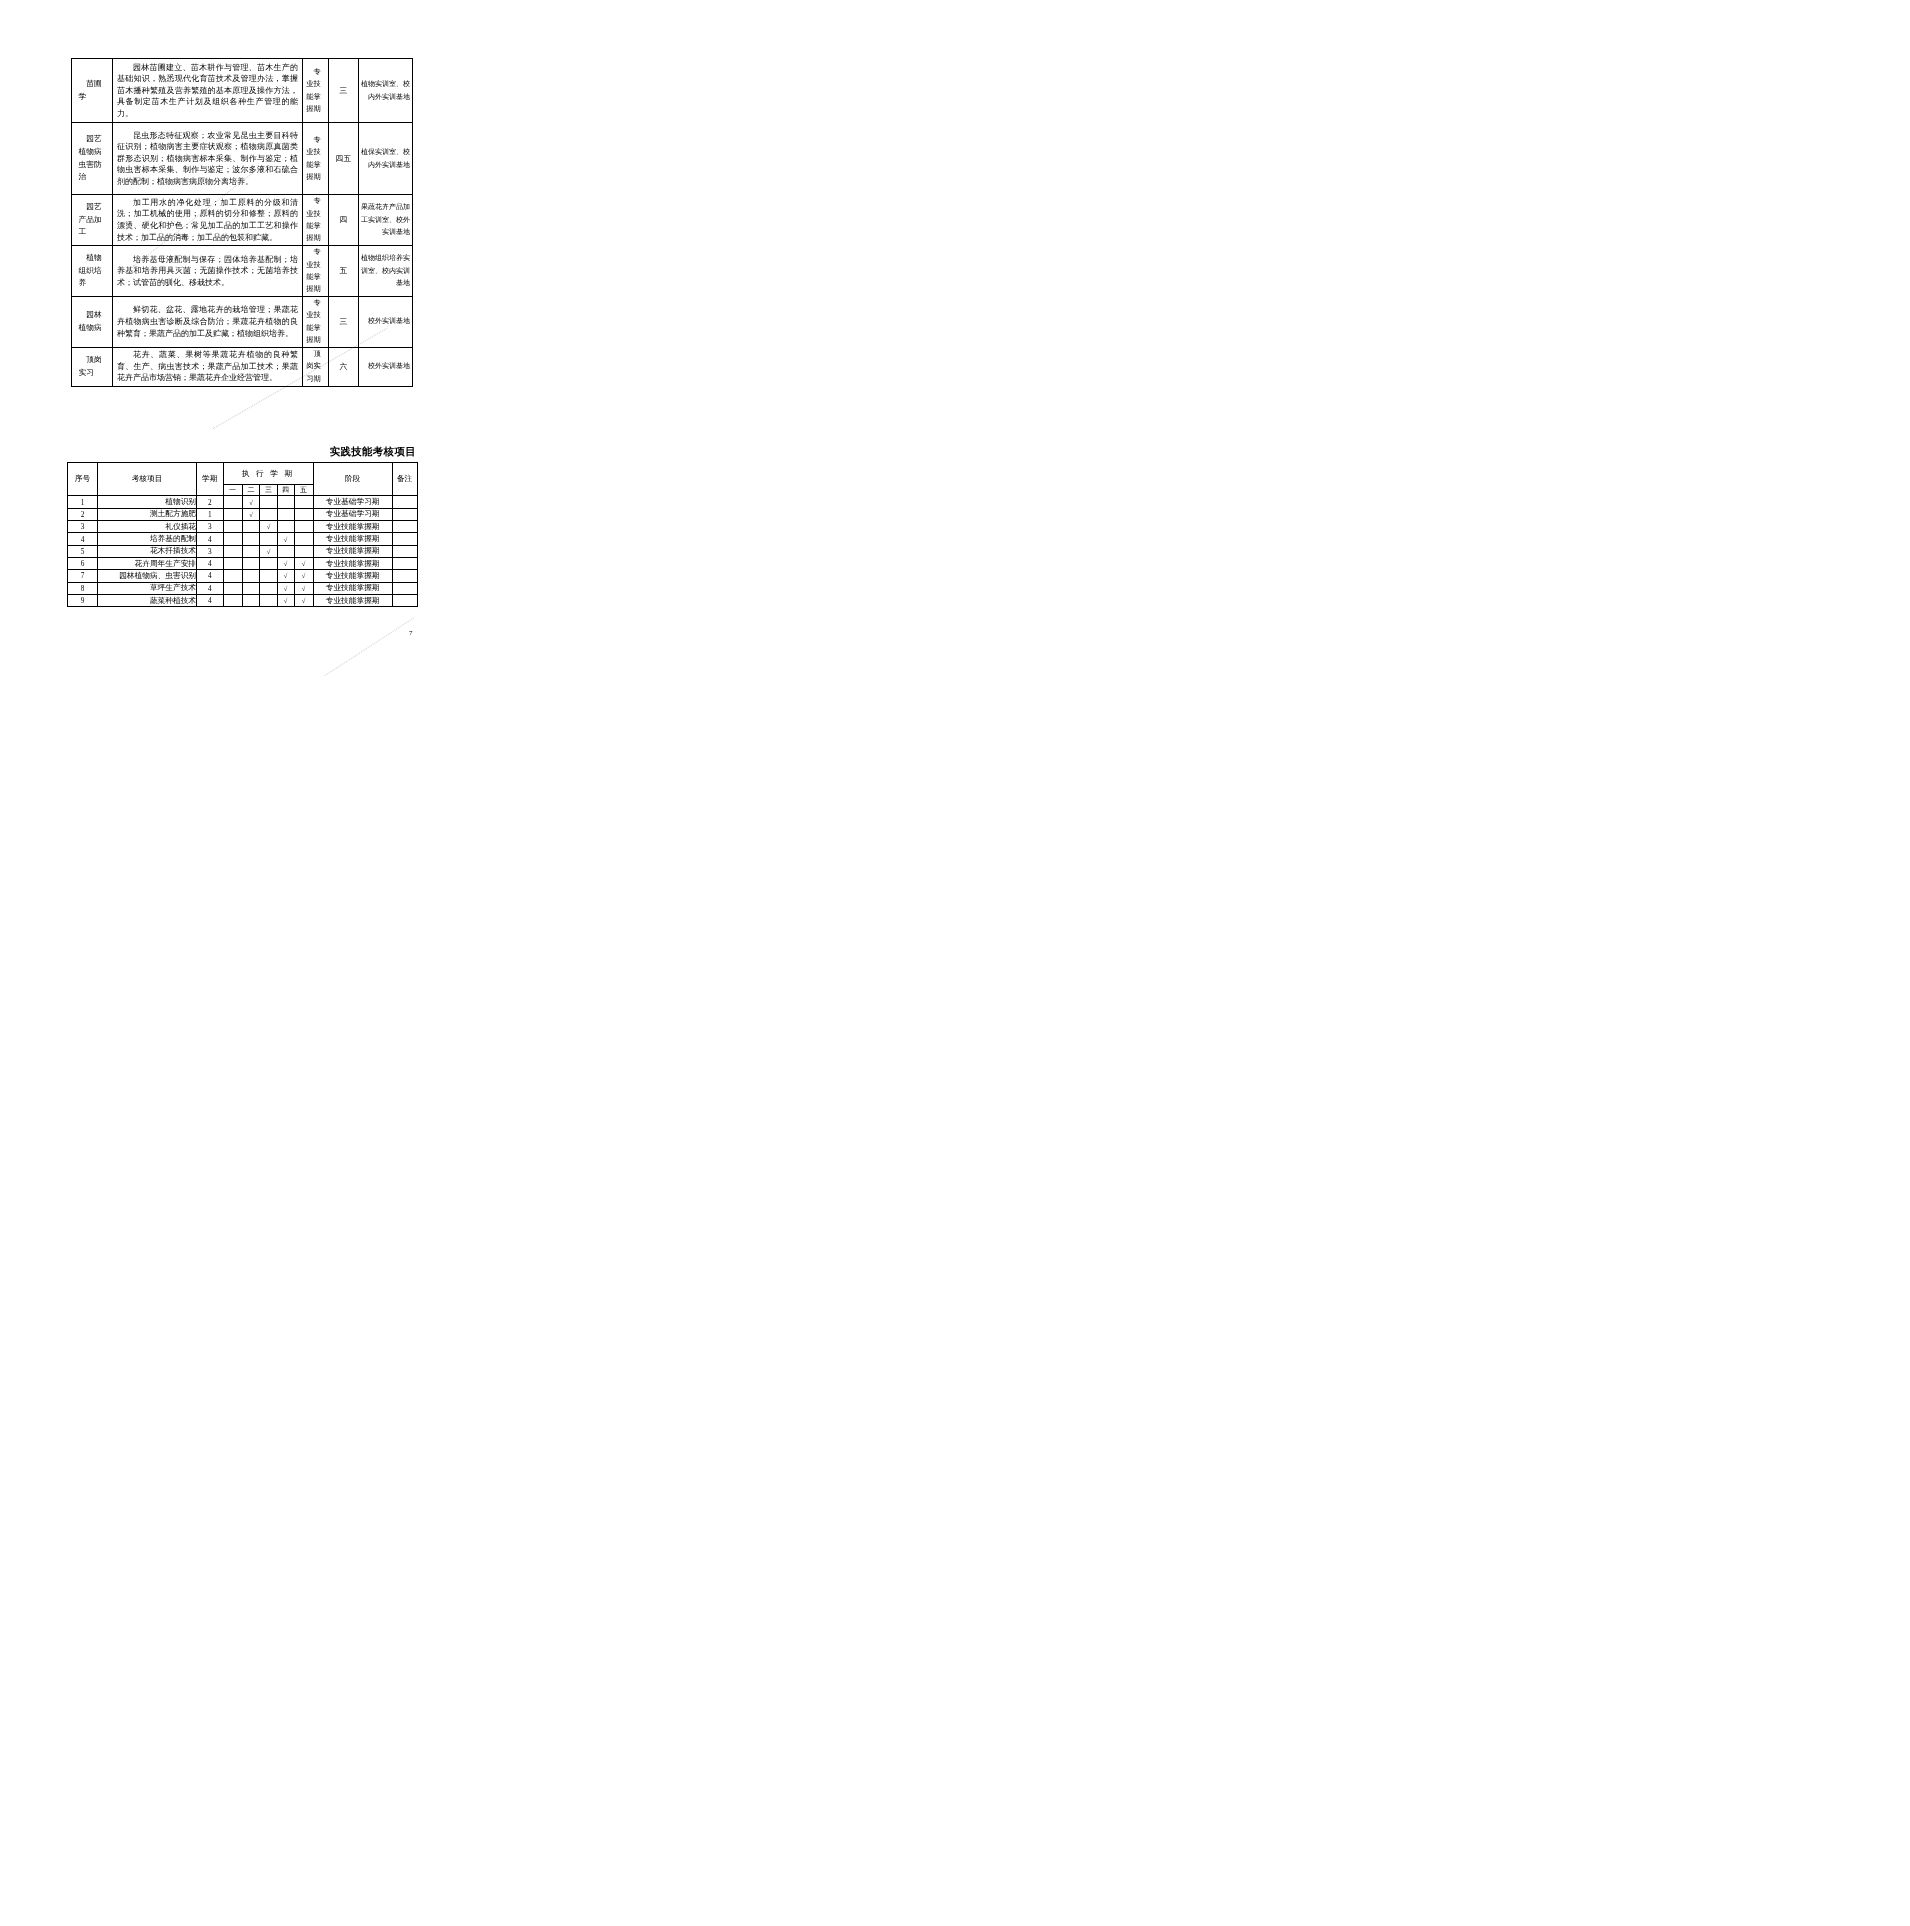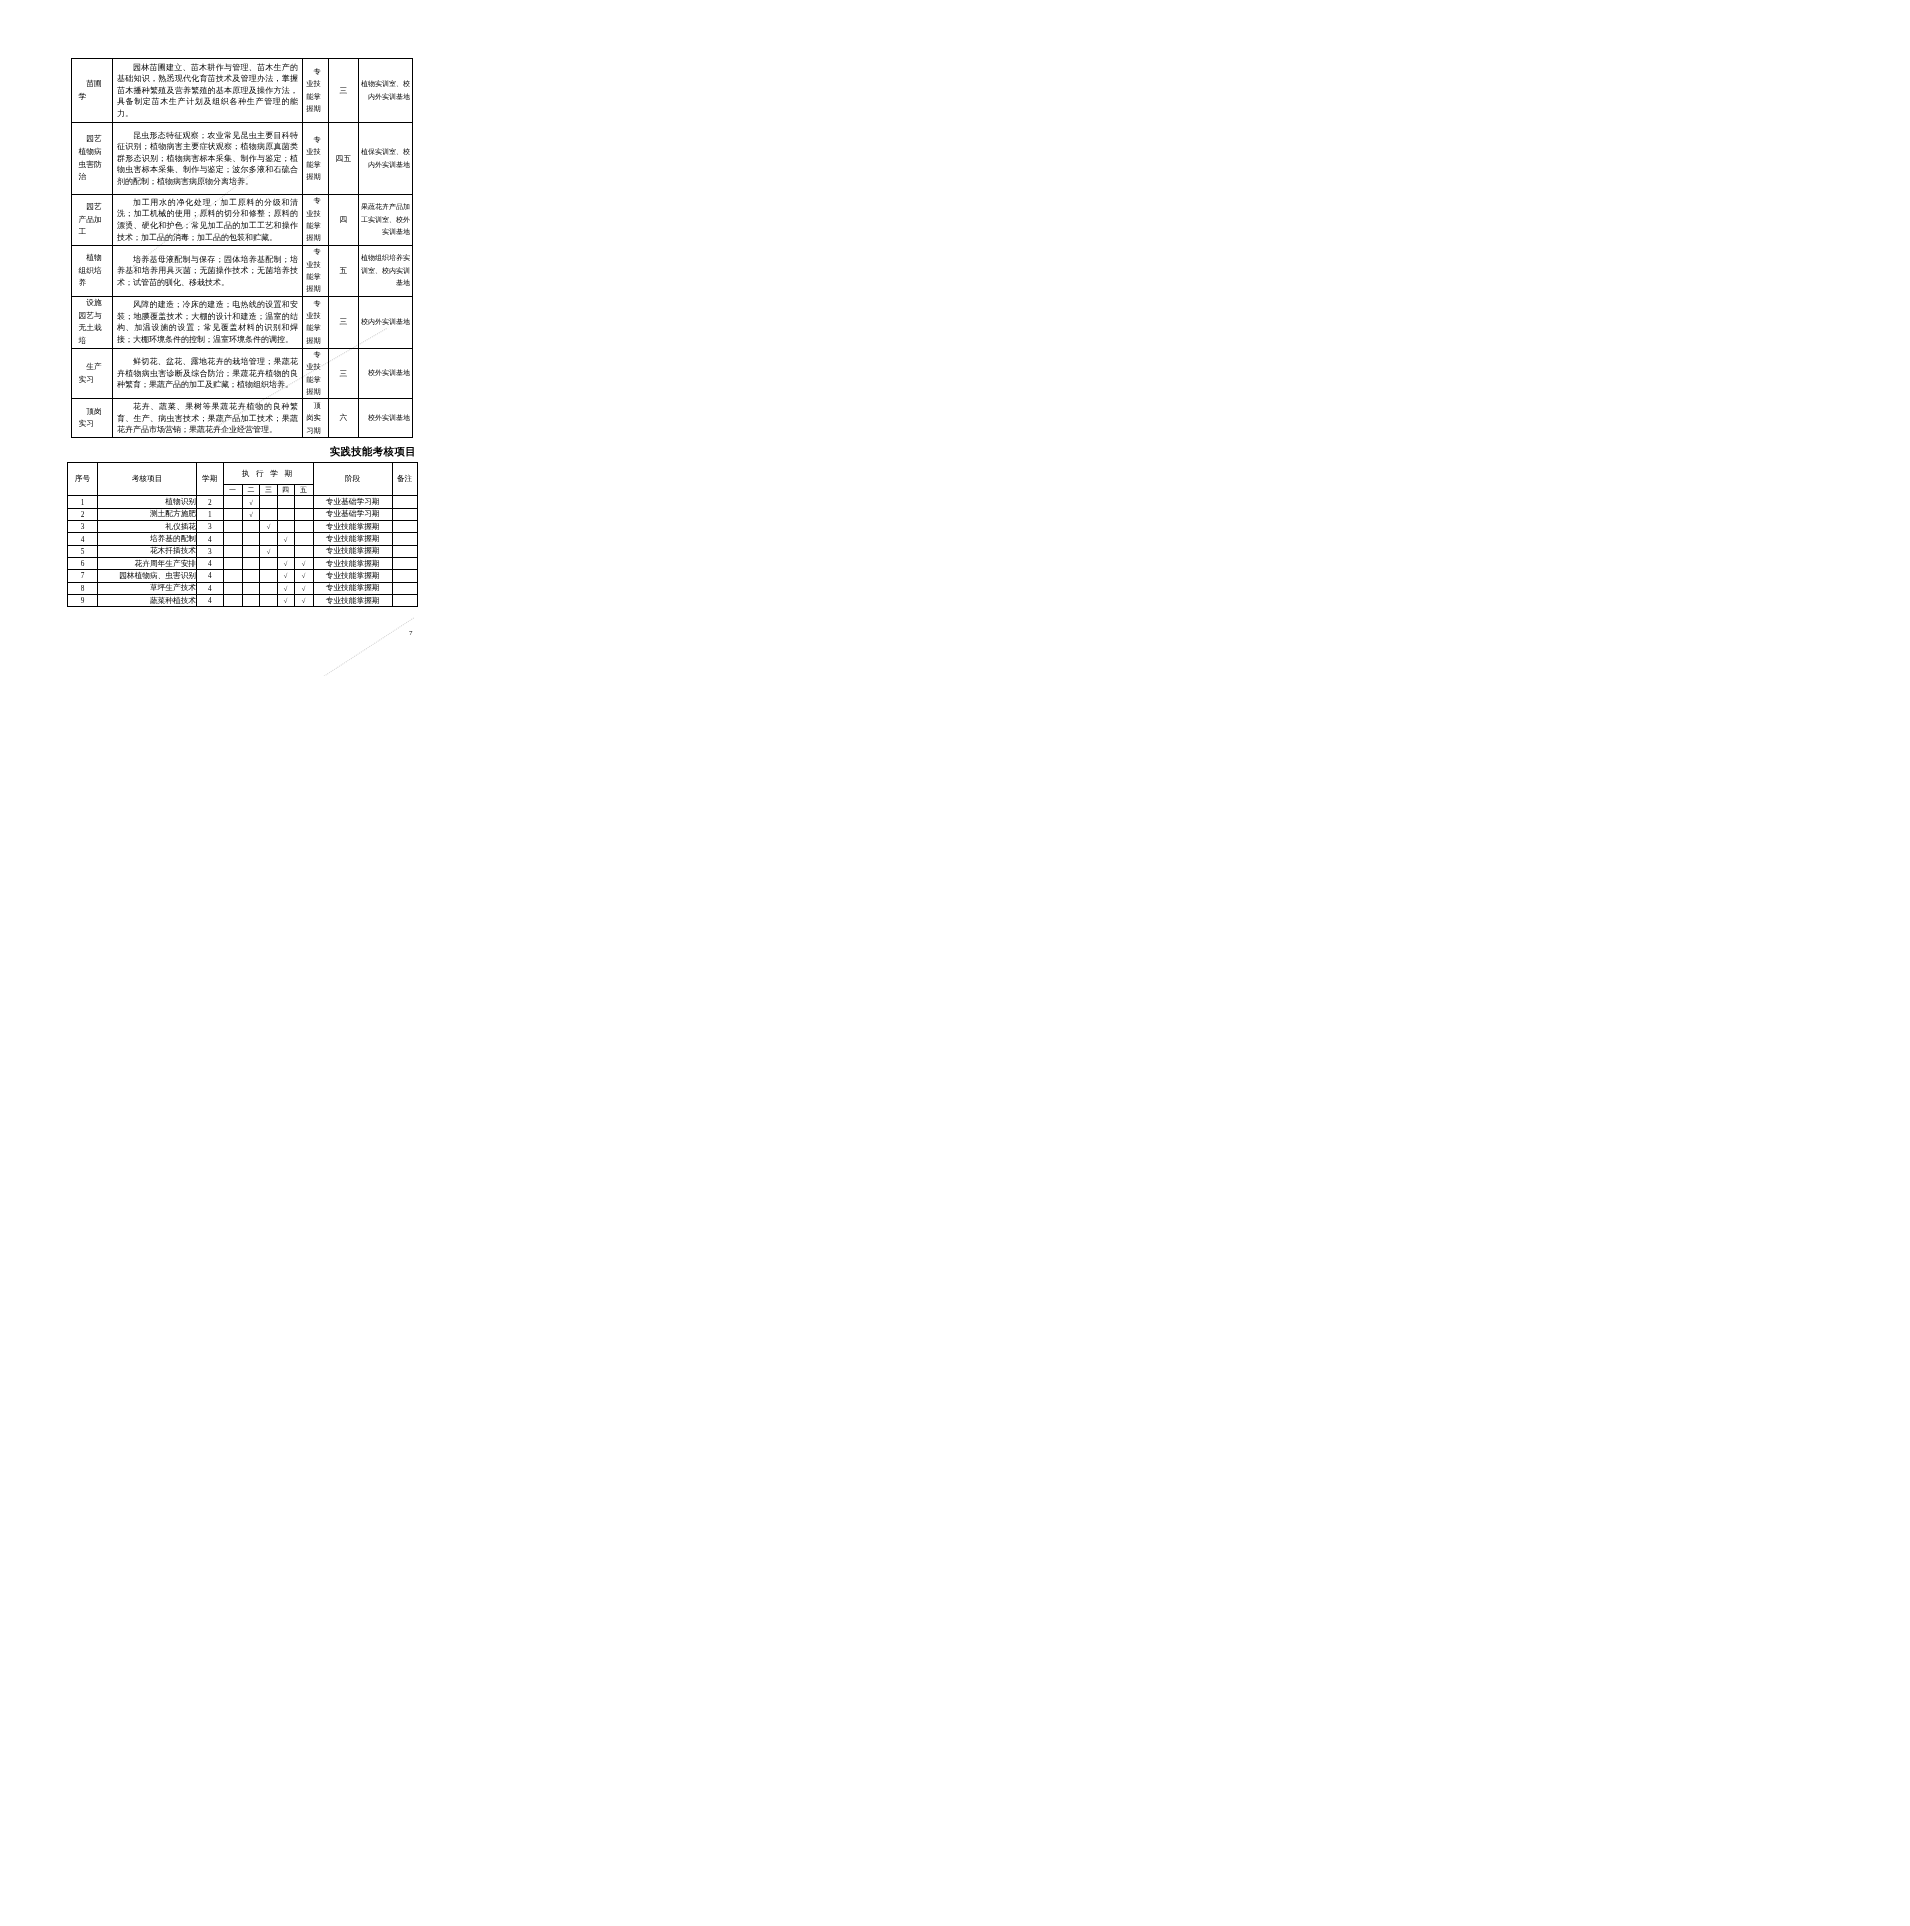--- a/index.html
+++ b/index.html
@@ -161,31 +161,22 @@
       </tr>
       <tr style="height:51px">
         <td class="cname"><span class="wrapblk">植物组织培养</span></td>
         <td class="cdesc">
             <span class="desc">培养基母液配制与保存；固体培养基配制；培养基和培养用具灭菌；无菌操作技术；无菌培养技术；试管苗的驯化、移栽技术。</span>
           </td>
         <td class="cphase"><span class="wrapblk">专业技能掌握期</span></td>
         <td class="csem">五</td>
         <td class="cloc">植物组织培养实训室、校内实训基地</td>
       </tr>
-      <tr style="height:51px">
-        <td class="cname"><span class="wrapblk">设施园艺与无土栽培</span></td>
-        <td class="cdesc">
-            <span class="desc">风障的建造；冷床的建造；电热线的设置和安装；地膜覆盖技术；大棚的设计和建造；温室的结构、加温设施的设置；常见覆盖材料的识别和焊接；大棚环境条件的控制；温室环境条件的调控。</span>
-          </td>
-        <td class="cphase"><span class="wrapblk">专业技能掌握期</span></td>
-        <td class="csem">三</td>
-        <td class="cloc">校内外实训基地</td>
-      </tr>
       <tr style="height:47px">
-        <td class="cname"><span class="wrapblk">生产实习</span></td>
+        <td class="cname"><span class="wrapblk">园林植物病</span></td>
         <td class="cdesc">
             <span class="desc">鲜切花、盆花、露地花卉的栽培管理；果蔬花卉植物病虫害诊断及综合防治；果蔬花卉植物的良种繁育；果蔬产品的加工及贮藏；植物组织培养。</span>
           </td>
         <td class="cphase"><span class="wrapblk">专业技能掌握期</span></td>
         <td class="csem">三</td>
         <td class="cloc">校外实训基地</td>
       </tr>
       <tr style="height:39px">
         <td class="cname"><span class="wrapblk">顶岗实习</span></td>
         <td class="cdesc">

